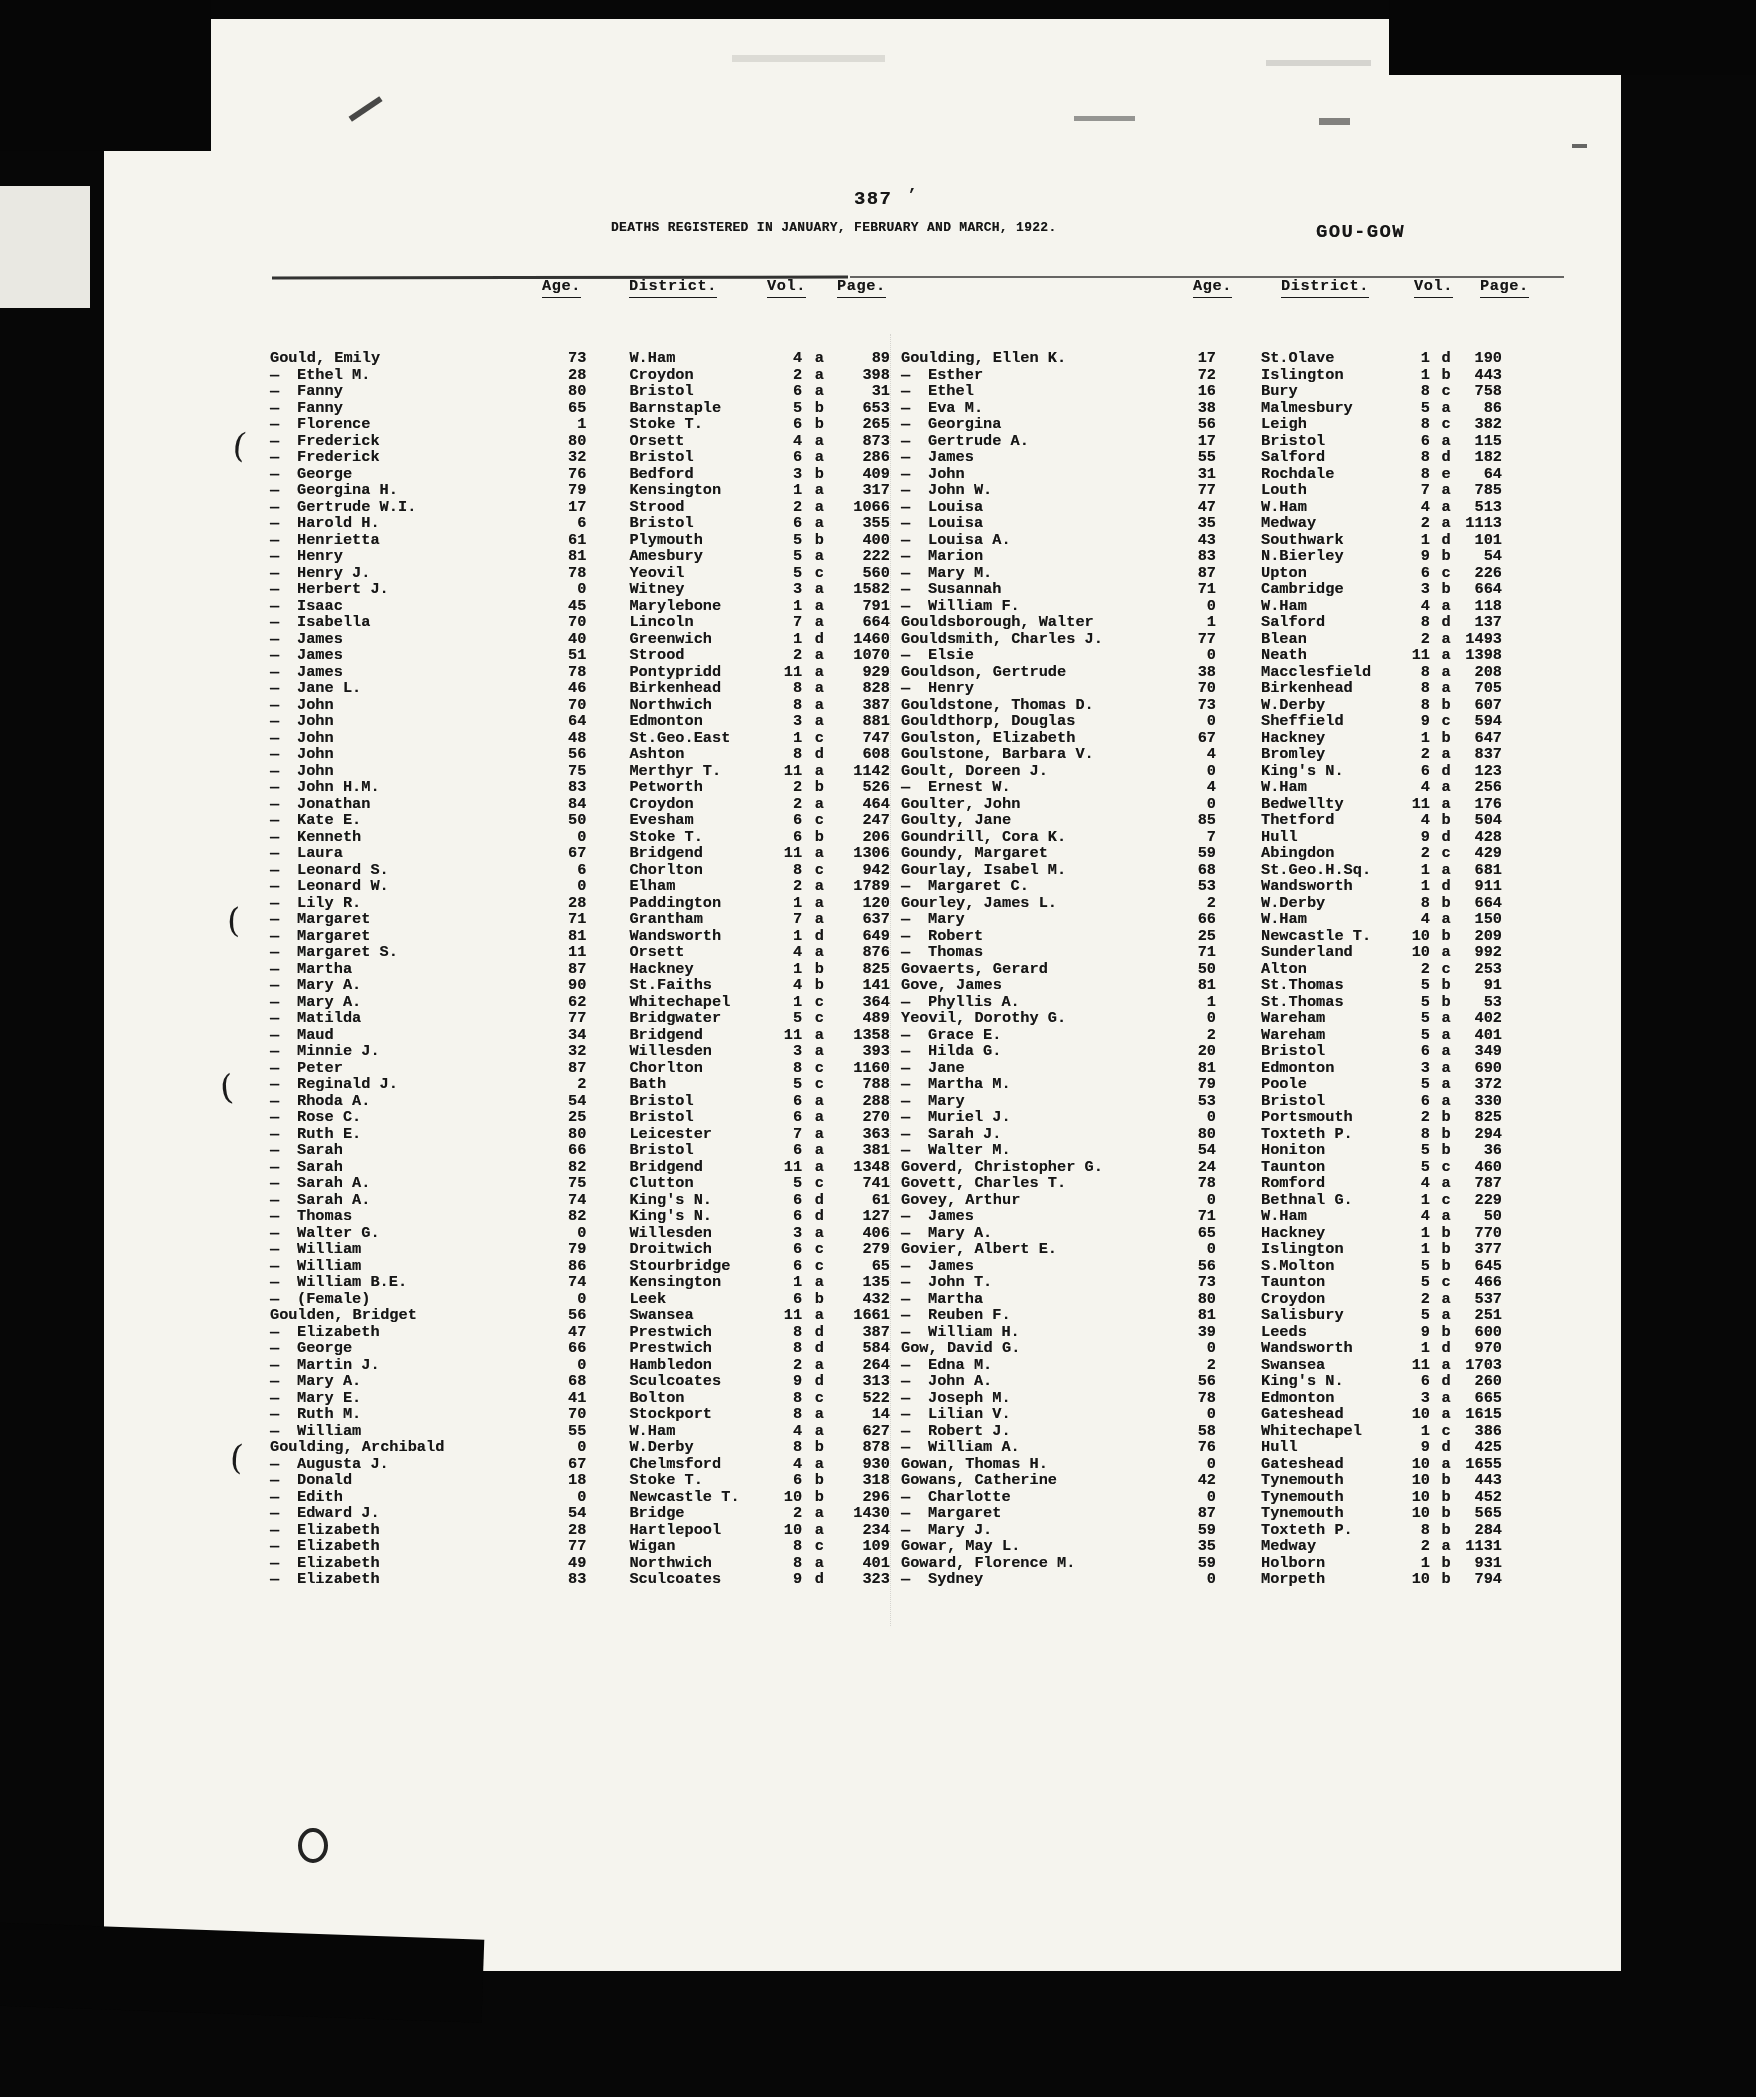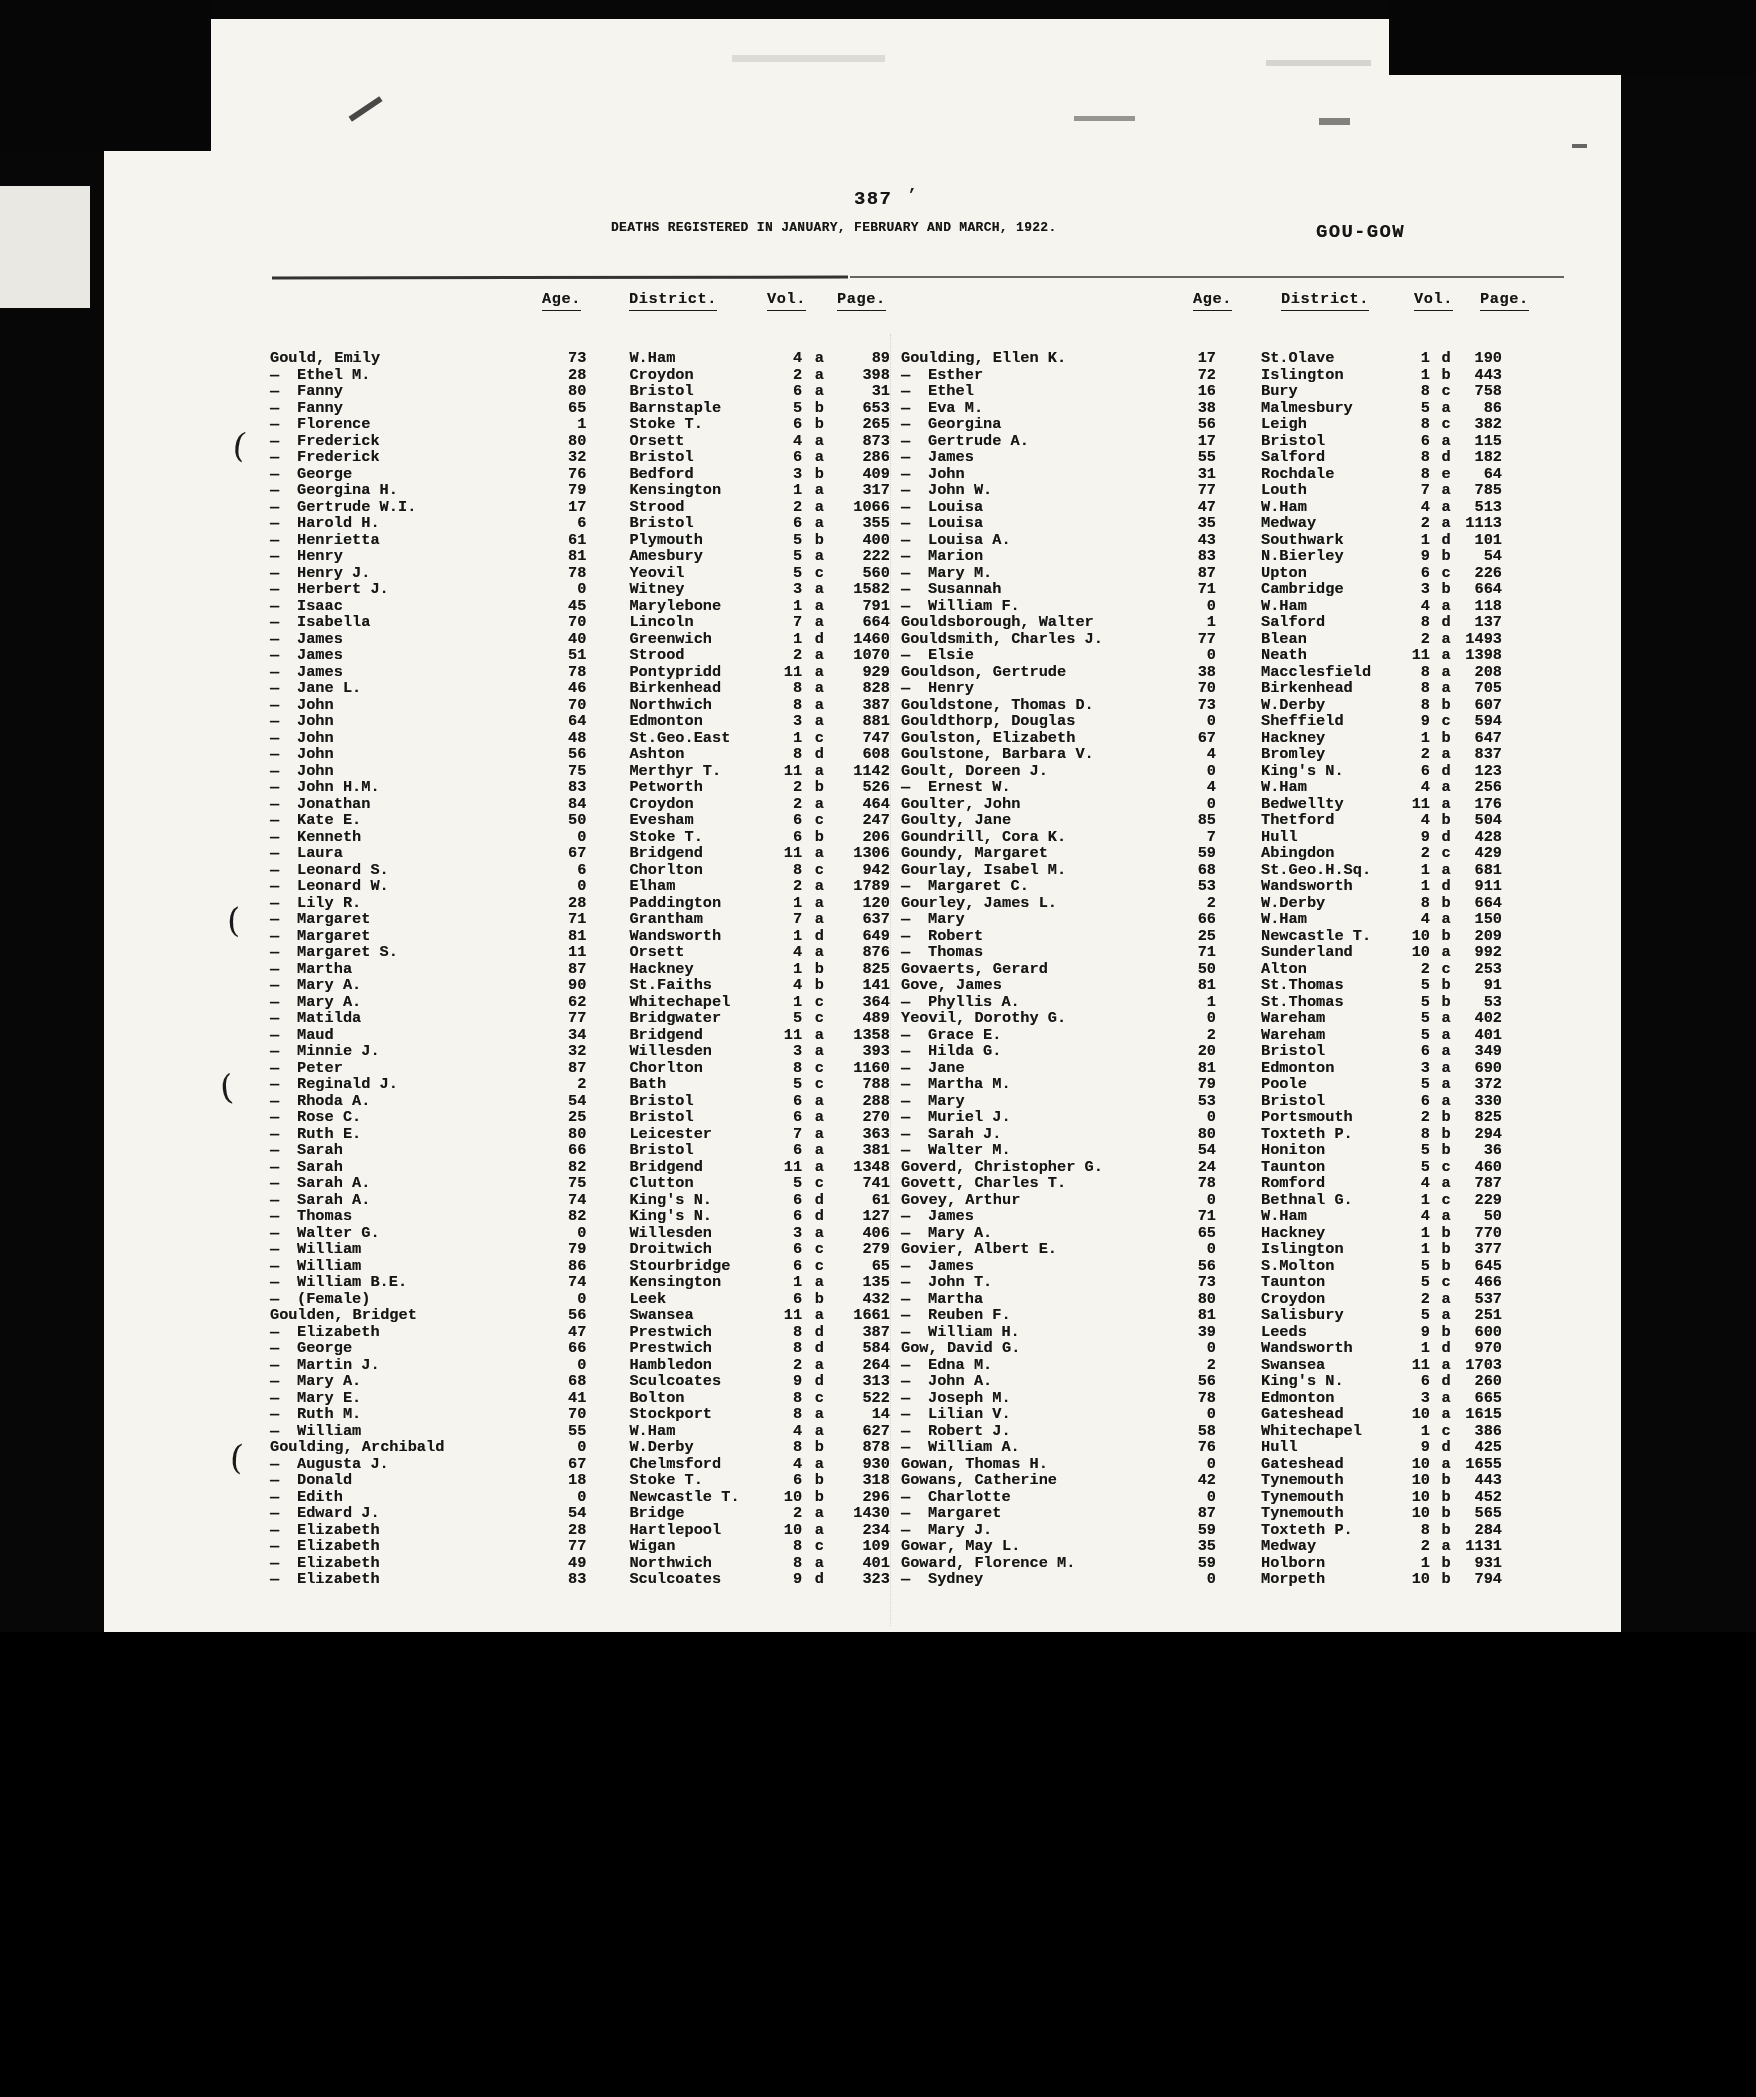--- a/index.html
+++ b/index.html
@@ -1,28 +1,28 @@
 <!DOCTYPE html>
 <html style="font-size:10.2px"><head>
 <meta charset="utf-8">
 <style>
   html,body{margin:0;padding:0;background:#000;}
-  .canvas{position:relative;width:1756px;height:1632px;background:#070707;overflow:hidden;
+  .canvas{position:relative;width:1756px;height:2097px;background:#070707;overflow:hidden;
           font-family:"Liberation Mono","DejaVu Sans Mono",monospace;color:#161616;}
   .scan{position:absolute;left:104px;top:19px;width:1517px;height:1952px;background:#f5f4ee;}
   .film{position:absolute;background:#060606;}
   .film-top-left{left:0;top:0;width:211px;height:151px;}
   .film-top-right{left:1389px;top:0;width:367px;height:75px;}
   .film-bottom-wedge{left:-12.7px;top:1931px;width:496px;height:83px;transform:rotate(2deg);}
   .notch-white{position:absolute;left:0;top:186px;width:90px;height:122px;background:#e9e8e2;}
   .txt{position:absolute;font-weight:700;white-space:pre;text-shadow:0 0 0.6px rgba(25,25,25,.55);}
   .page-number{left:854px;top:188px;font-size:19px;letter-spacing:1.3px;}
   .title{left:611px;top:220px;font-size:13px;letter-spacing:0.3px;}
   .range{left:1316px;top:221px;font-size:19px;letter-spacing:1.3px;}
-  .hdr{position:absolute;top:290px;font-size:15.3px;font-weight:700;
+  .hdr{position:absolute;top:277px;font-size:15.3px;font-weight:700;
        border-bottom:1.9px solid #181818;padding-bottom:1.9px;letter-spacing:0.6px;
        text-shadow:0 0 0.6px rgba(25,25,25,.5);}
   .hdr.l-age{left:542px;}  .hdr.l-district{left:629px;}  .hdr.l-vol{left:767px;}  .hdr.l-page{left:837px;}
   .hdr.r-age{left:1193px;} .hdr.r-district{left:1281px;} .hdr.r-vol{left:1414px;} .hdr.r-page{left:1480px;}
   .tbl{position:absolute;top:350px;}
   .tbl.left{left:270px;width:620px;}
   .tbl.right{left:901px;width:601px;}
   .row{display:flex;height:16.5px;line-height:16.5px;font-size:15.3px;font-weight:700;
        text-shadow:0 0 0.6px rgba(25,25,25,.5);}
   .cell{white-space:pre;overflow:visible;box-sizing:border-box;}

